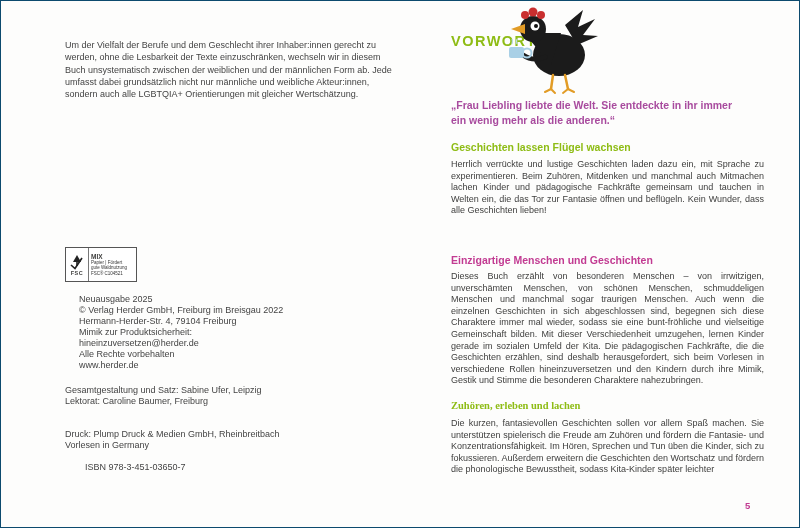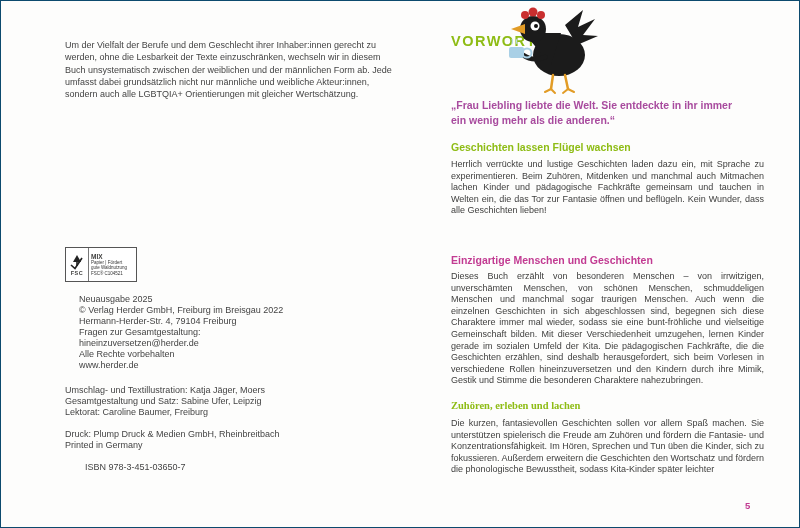--- a/index.html
+++ b/index.html
@@ -91,35 +91,34 @@
       <div class="fsc-line">Papier | Fördert</div>
       <div class="fsc-line">gute Waldnutzung</div>
       <div class="fsc-line fsc-code">FSC® C104521</div>
     </div>
   </div>
 
   <div class="abs imprint block1">
     <div>Neuausgabe 2025</div>
     <div>© Verlag Herder GmbH, Freiburg im Breisgau 2022</div>
     <div>Hermann-Herder-Str. 4, 79104 Freiburg</div>
-    <div>Fragen zur Gesamtgestaltung:</div>
+    <div>Mimik zur Produktsicherheit:</div>
     <div>hineinzuversetzen@herder.de</div>
     <div>Alle Rechte vorbehalten</div>
     <div>www.herder.de</div>
   </div>
 
   <div class="abs imprint block2">
-    <div>Umschlag- und Textillustration: Katja Jäger, Moers</div>
     <div>Gesamtgestaltung und Satz: Sabine Ufer, Leipzig</div>
     <div>Lektorat: Caroline Baumer, Freiburg</div>
   </div>
 
   <div class="abs imprint block3">
     <div>Druck: Plump Druck &amp; Medien GmbH, Rheinbreitbach</div>
-    <div>Printed in Germany</div>
+    <div>Vorlesen in Germany</div>
   </div>
 
   <div class="abs isbn">ISBN 978-3-451-03650-7</div>
 
   <div class="abs vorwort">VORWORT</div>
 
   <svg class="abs bird" width="95" height="90" viewBox="0 0 95 90">
 
     <path d="M58,20 L76,5 L71,22 L88,14 L76,30 L91,31 L70,40 Z" fill="#1b1b1b"></path>
 

